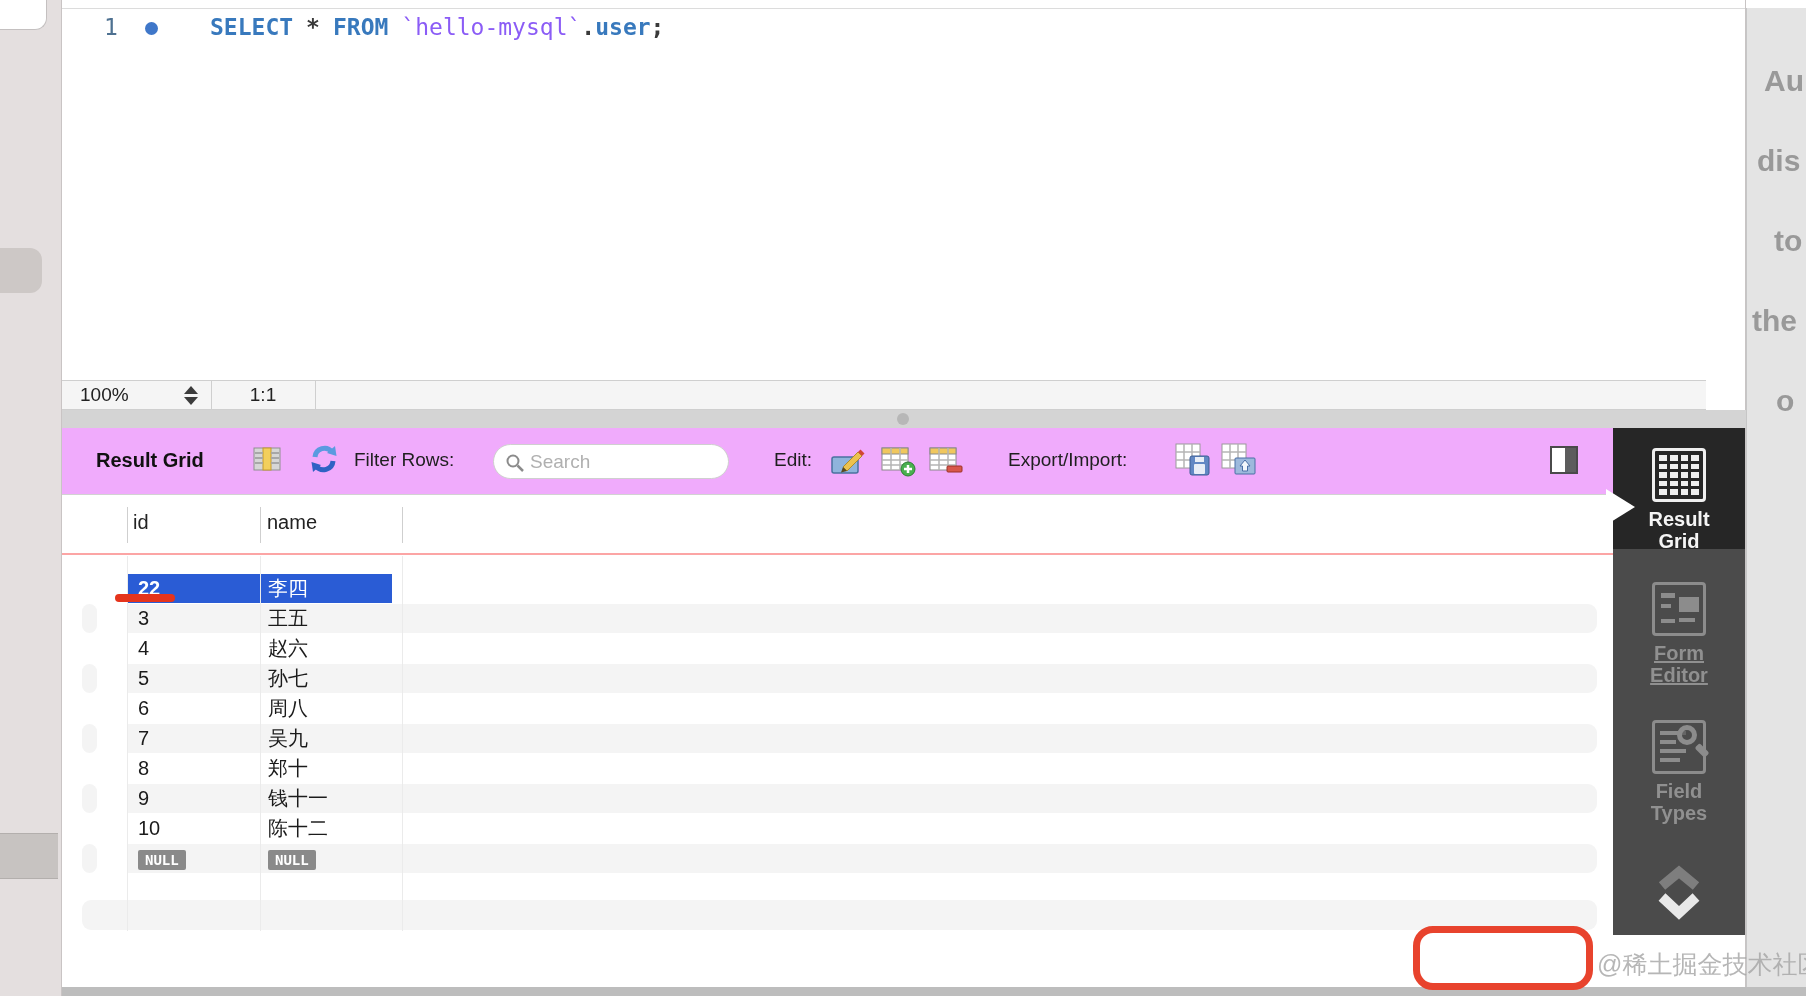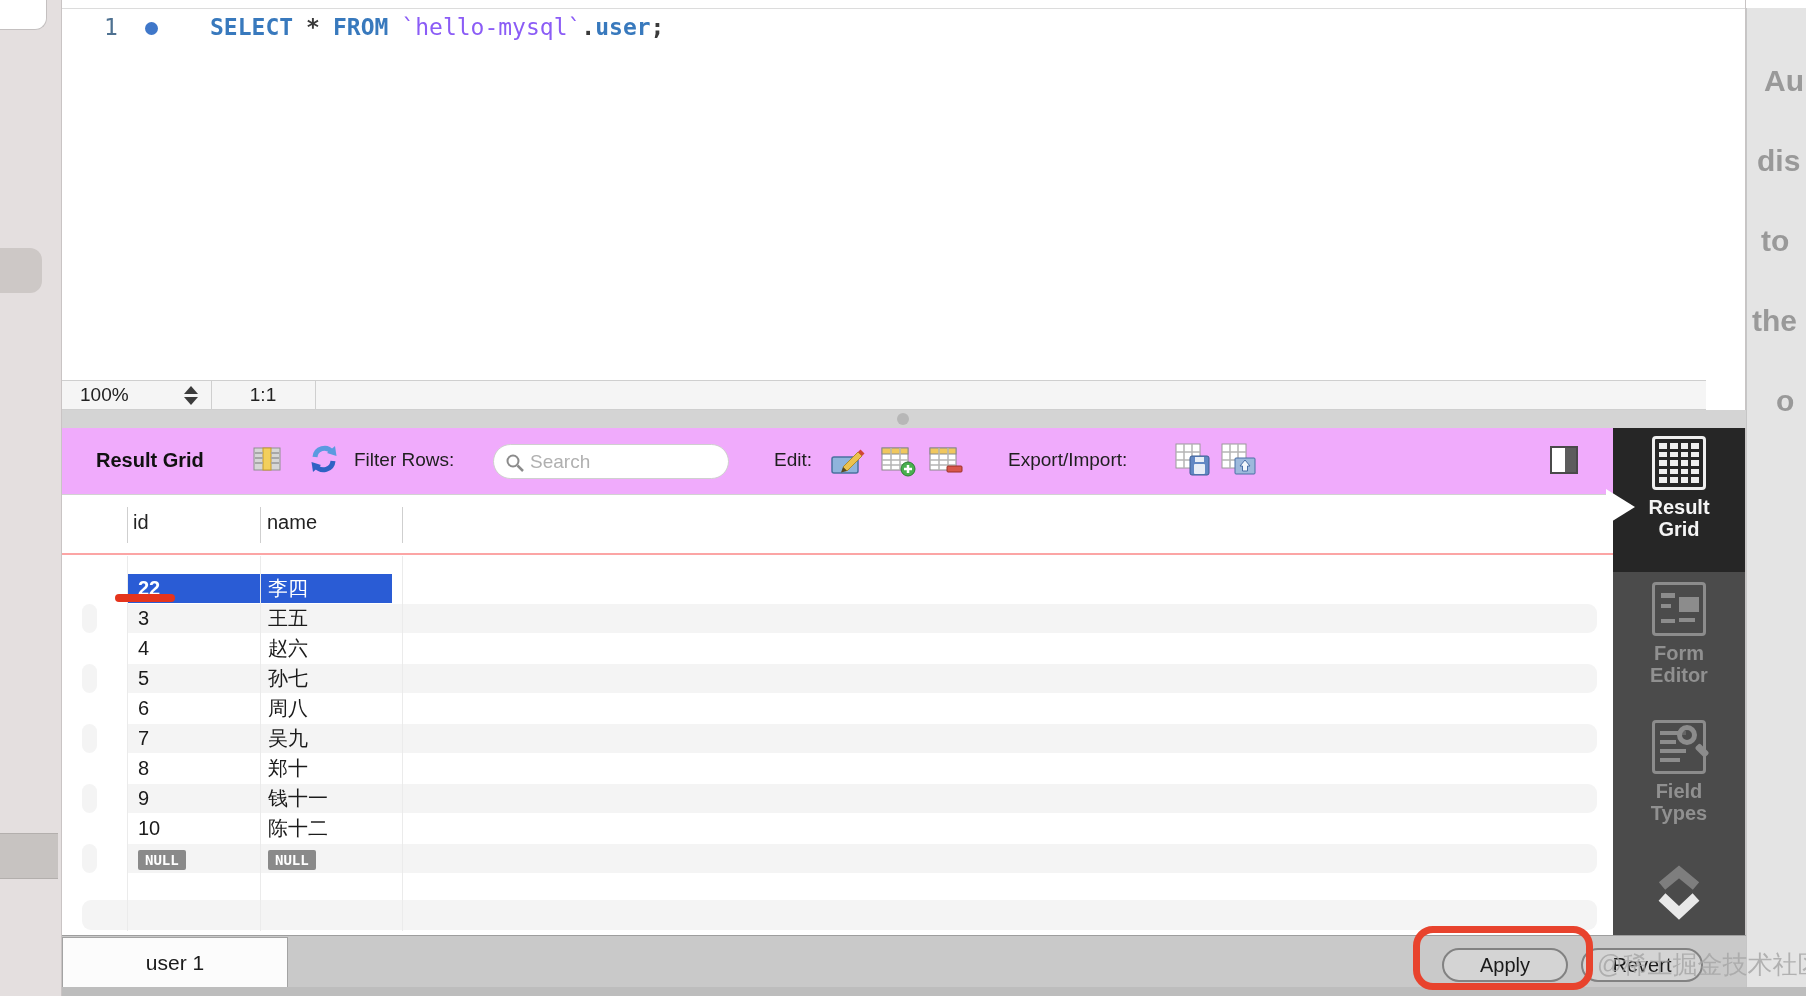--- a/index.html
+++ b/index.html
@@ -30,21 +30,21 @@
   .tok-kw { color:#3879bd; }
   .tok-op { color:#3a3a3a; }
   .tok-id { color:#8b5cf6; font-weight:normal; }
   .sp { display:inline-block; width:13px; }
   
   .help-panel { position:absolute; left:1746px; top:8px; width:60px; height:982px;
     background:#e4e4e4; border-left:1px solid #c6c6c6; overflow:hidden; }
   .hp-line { font-size:30px; font-weight:bold; color:#999; line-height:34px; padding-top:2px;margin-top:44px; }
   .hp-line:nth-child(1){ padding-left:17px; padding-top:12px;}
   .hp-line:nth-child(2){ padding-left:10px; }
-  .hp-line:nth-child(3){ padding-left:14px; }
+  .hp-line:nth-child(3){ padding-left:27px; }
   .hp-line:nth-child(4){ padding-left:5px; }
   .hp-line:nth-child(5){ padding-left:29px; }
   
   .status-bar { position:absolute; left:62px; top:380px; width:1644px; height:30px;
     background:#f5f5f5; border-top:1px solid #cfcfcf; border-bottom:1px solid #cfcfcf;
     font-size:19px; color:#222; }
   .sb-zoom-label { position:absolute; left:18px; top:3px; }
   .stepper { position:absolute; left:122px; top:5px; width:14px; height:18px; }
   .stepper::before { content:''; position:absolute; top:0; left:0;
     border-left:7px solid transparent; border-right:7px solid transparent; border-bottom:8px solid #3c3c3c; }
@@ -124,22 +124,22 @@
   .bottom-strip { position:absolute; left:62px; top:987px; width:1744px; height:9px; background:#bdbdbd; }
   
   .apply-highlight { position:absolute; left:1413px; top:926px; width:180px; height:64px;
     border:7px solid #e8432d; border-radius:20px; z-index:50; pointer-events:none; }
   .watermark { position:absolute; left:1597px; top:948px; font-size:25px; color:#a5a5a5;
     opacity:.8; z-index:60; pointer-events:none; white-space:nowrap; }
   
   .sidebar { position:absolute; left:1613px; top:428px; width:132px; height:507px; background:#4b4b4b; }
   .sb-item { position:absolute; left:0; width:132px; text-align:center; }
   .sb-item .lbl { font-size:20px; font-weight:bold; line-height:22px; margin-top:6px; }
-  .sb-active { top:0; height:144px; background:#262626; color:#f5f5f5; padding-top:8px; }
-  .sb-form { top:150px; height:138px; color:#909090; padding-top:4px; }
+  .sb-active { top:0; height:121px; background:#262626; color:#f5f5f5; padding-top:20px; }
+  .sb-form { top:150px; height:138px; color:#909090; padding-top:4px;text-decoration:underline; }
   .sb-field { top:288px; height:138px; color:#909090; padding-top:4px; }
   .notch { position:absolute; left:1606px; top:489px; width:0; height:0; z-index:20;
     border-top:18px solid transparent; border-bottom:18px solid transparent; border-left:29px solid #ffffff; }
   .sb-grid-icon { width:54px; height:54px; margin:0 auto; border:3px solid #efefef; border-radius:4px;
     background:#262626; display:grid; grid-template-columns:repeat(4,1fr); grid-template-rows:repeat(5,1fr);
     gap:3px; padding:4px; }
   .sb-grid-icon span { background:#efefef; }
   .sb-outline-icon { position:relative; width:54px; height:54px; margin:0 auto;
     border:3px solid #8c8c8c; border-radius:4px; }
   .sb-outline-icon .b { position:absolute; background:#8c8c8c; }
@@ -366,25 +366,20 @@
     <div class="cell gutter"></div>
     <div class="cell id"><span class="null-badge">NULL</span></div>
     <div class="cell name"><span class="null-badge">NULL</span></div>
   </div>
       </div>
 
     <div class="trail-stripe"></div>
     <div class="red-underline"></div>
   </div>
 
-  <div class="tab-bar">
-    <div class="result-tab">user 1</div>
-    <div class="btn btn-apply">Apply</div>
-    <div class="btn btn-revert">Revert</div>
-  </div>
   <div class="bottom-strip"></div>
   <div class="apply-highlight"></div>
   <div class="watermark">@稀土掘金技术社区</div>
 
   <div class="sidebar">
     <div class="sb-item sb-active">
       <div class="sb-grid-icon">
         <span></span>
           <span></span>
           <span></span>

